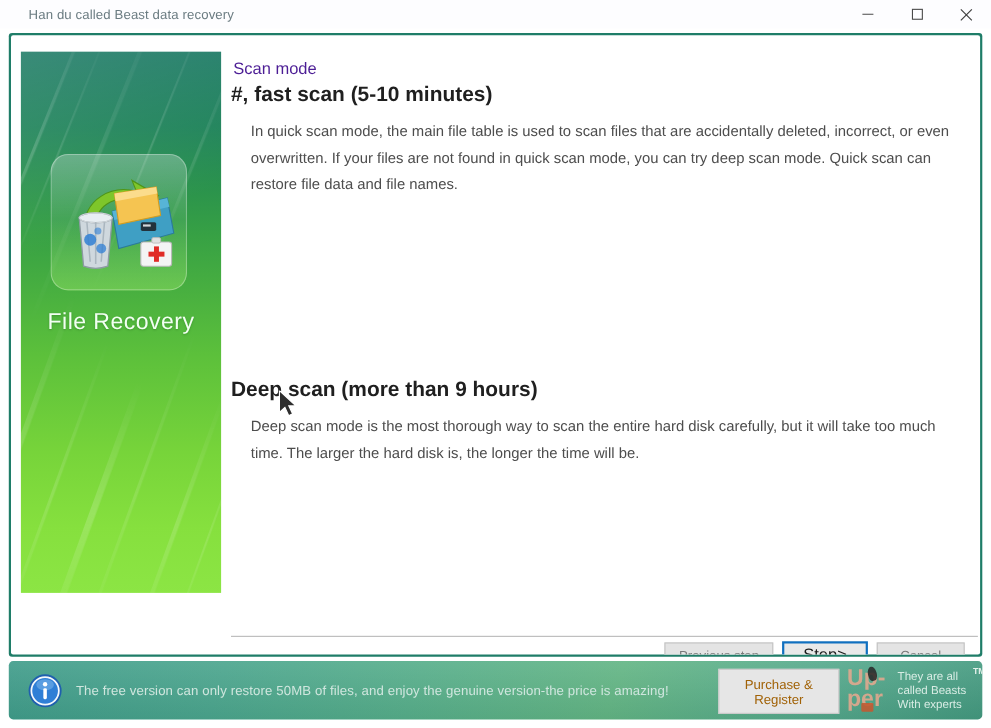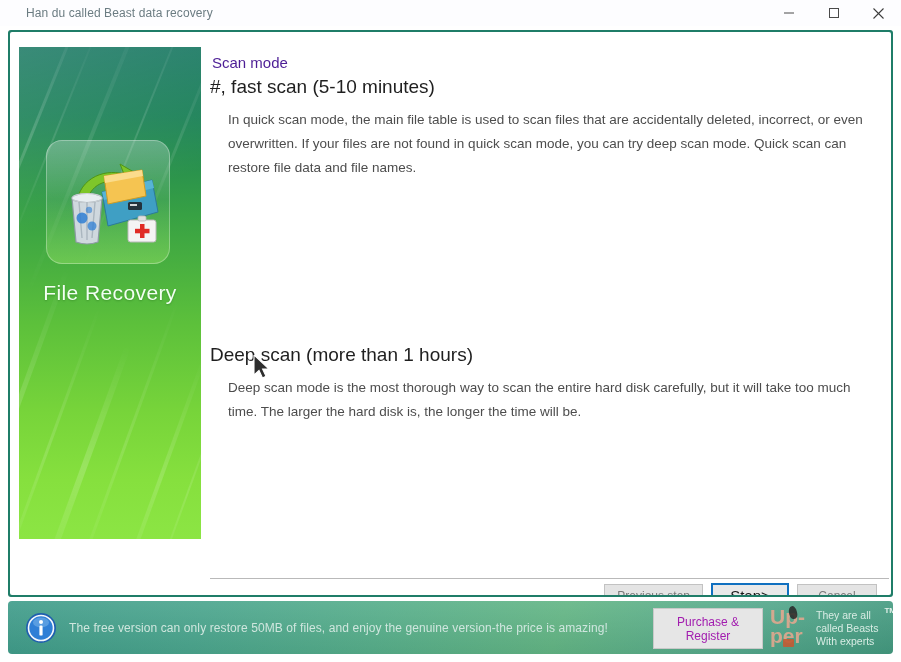--- a/index.html
+++ b/index.html
@@ -115,21 +115,21 @@
   }
   .scan-mode-label {
     font-size: 15px;
     color: #4c1d95;
     margin: 0 0 5px 2px;
   }
   .mode-heading {
     font-size: 19px;
     color: #1f1f1f;
     margin: 0;
-    font-weight: normal;
+    font-weight: bold;
   }
   .mode-heading.deep { margin-top: 0; }
   .mode-desc {
     font-size: 13.5px;
     color: #4d4d4d;
     line-height: 24px;
     margin: 10px 0 0 18px;
     width: 640px;
   }
   .block-quick { position: absolute; left: 0; top: 0; }
@@ -208,21 +208,21 @@
     color: #cfe6de;
     letter-spacing: 0.1px;
     white-space: nowrap;
   }
   .purchase-btn {
     position: absolute;
     left: 645px; top: 7px;
     width: 110px; height: 41px;
     background: #e6e6e6;
     border: 1px solid #c9c9c9;
-    color: #a21caf;
+    color: #a16207;
     font-size: 12px;
     display: flex;
     align-items: center;
     justify-content: center;
     text-align: center;
     box-sizing: border-box;
   }
   .brand {
     position: absolute;
     left: 762px; top: 4px;
@@ -354,21 +354,21 @@
     </div>
 
     <div class="content">
       <div class="block-quick">
         <div class="scan-mode-label">Scan mode</div>
         <h2 class="mode-heading">#, fast scan (5-10 minutes)</h2>
         <p class="mode-desc">In quick scan mode, the main file table is used to scan files that are accidentally deleted, incorrect, or even overwritten. If your files are not found in quick scan mode, you can try deep scan mode.  Quick scan can restore file data and file names.</p>
       </div>
 
       <div class="block-deep">
-        <h2 class="mode-heading deep">Deep scan (more than 1 hours)</h2>
+        <h2 class="mode-heading deep">Deep scan (more than 9 hours)</h2>
         <p class="mode-desc">Deep scan mode is the most thorough way to scan the entire hard disk carefully, but it will take too much time. The larger the hard disk is, the longer the time will be.</p>
       </div>
     </div>
 
     <div class="cursor-art">
       <svg width="20" height="28" viewBox="0 0 20 28">
         <polygon points="1,0 1,20 6,15.5 9.5,23 13,21.2 9.6,14 16,14" fill="#2e2e2e" stroke="#ffffff" stroke-width="1.1"></polygon>
       </svg>
     </div>
 

